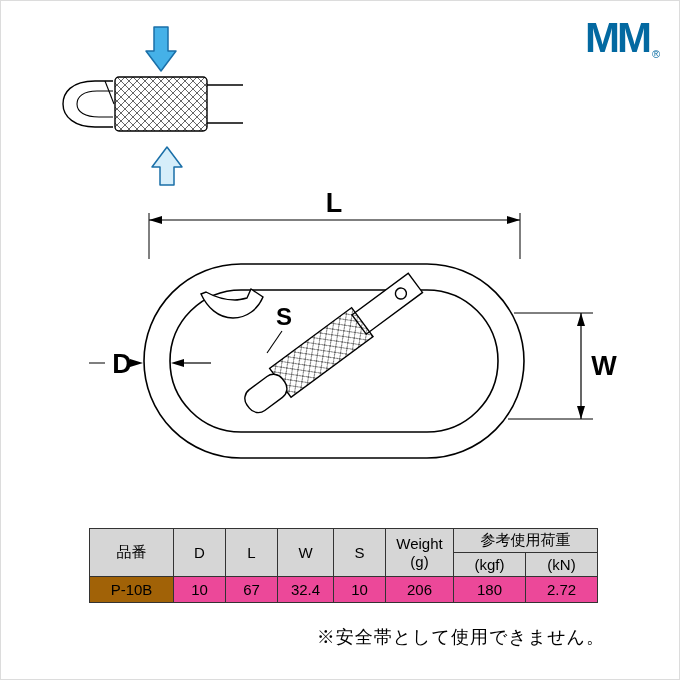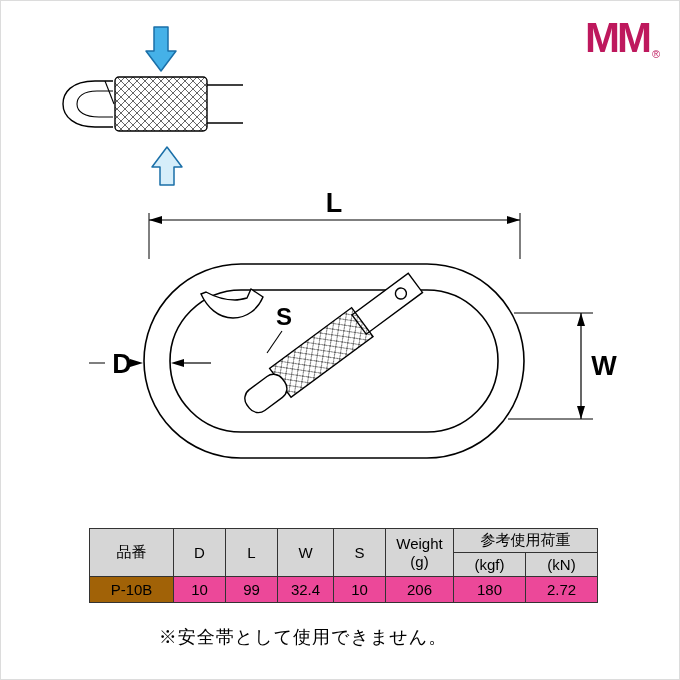--- a/index.html
+++ b/index.html
@@ -8,21 +8,21 @@
     width:680px;height:680px;
     box-sizing:border-box;
     background:#ffffff;
     border:1px solid #dcdcdc;
     font-family:"Liberation Sans", sans-serif;
     color:#000;
     overflow:hidden;
   }
   .logo{
     position:absolute; top:16px; right:22px;
-    color:#be185d; font-weight:900; font-size:42px;
+    color:#0369a1; font-weight:900; font-size:42px;
     letter-spacing:-3px; line-height:1;
   }
   .logo .reg{
     font-size:11px; font-weight:400; letter-spacing:0;
     vertical-align:baseline; position:relative; top:6px; left:3px;
   }
   .diagram-svg{position:absolute; top:0; left:0;}
   .unit-note{
     position:absolute; top:505px; left:480px; width:126px;
     text-align:right; font-size:14px;
@@ -39,21 +39,21 @@
   }
   table.spec th{background:#d6d6d6; height:23px;}
   table.spec td{background:#ec4899; height:25px;}
   table.spec td.part{background:#a16207;}
   .c-part{width:84px;} .c-d{width:52px;} .c-l{width:52px;}
   .c-w{width:56px;} .c-s{width:52px;} .c-wt{width:68px;}
   .c-kgf{width:72px;} .c-kn{width:72px;}
   .two-line span{display:block; line-height:1.15;}
   .footnote{
     position:absolute; top:624px; left:0; width:604px;
-    text-align:center; font-size:18px; letter-spacing:1px;
+    text-align:right; font-size:18px; letter-spacing:1px;
   }
 </style>
 </head>
 <body>
 
 <div class="page">
 
   <div class="logo">
     <span>MM</span><span class="reg">®</span>
   </div>
@@ -146,21 +146,21 @@
         </th>
         <th colspan="2">参考使用荷重</th>
       </tr>
       <tr>
         <th>(kgf)</th>
         <th>(kN)</th>
       </tr>
       <tr>
         <td class="part">P-10B</td>
         <td>10</td>
-        <td>99</td>
+        <td>67</td>
         <td>32.4</td>
         <td>10</td>
         <td>206</td>
         <td>180</td>
         <td>2.72</td>
       </tr>
     </tbody>
       </table>
   </div>
 

